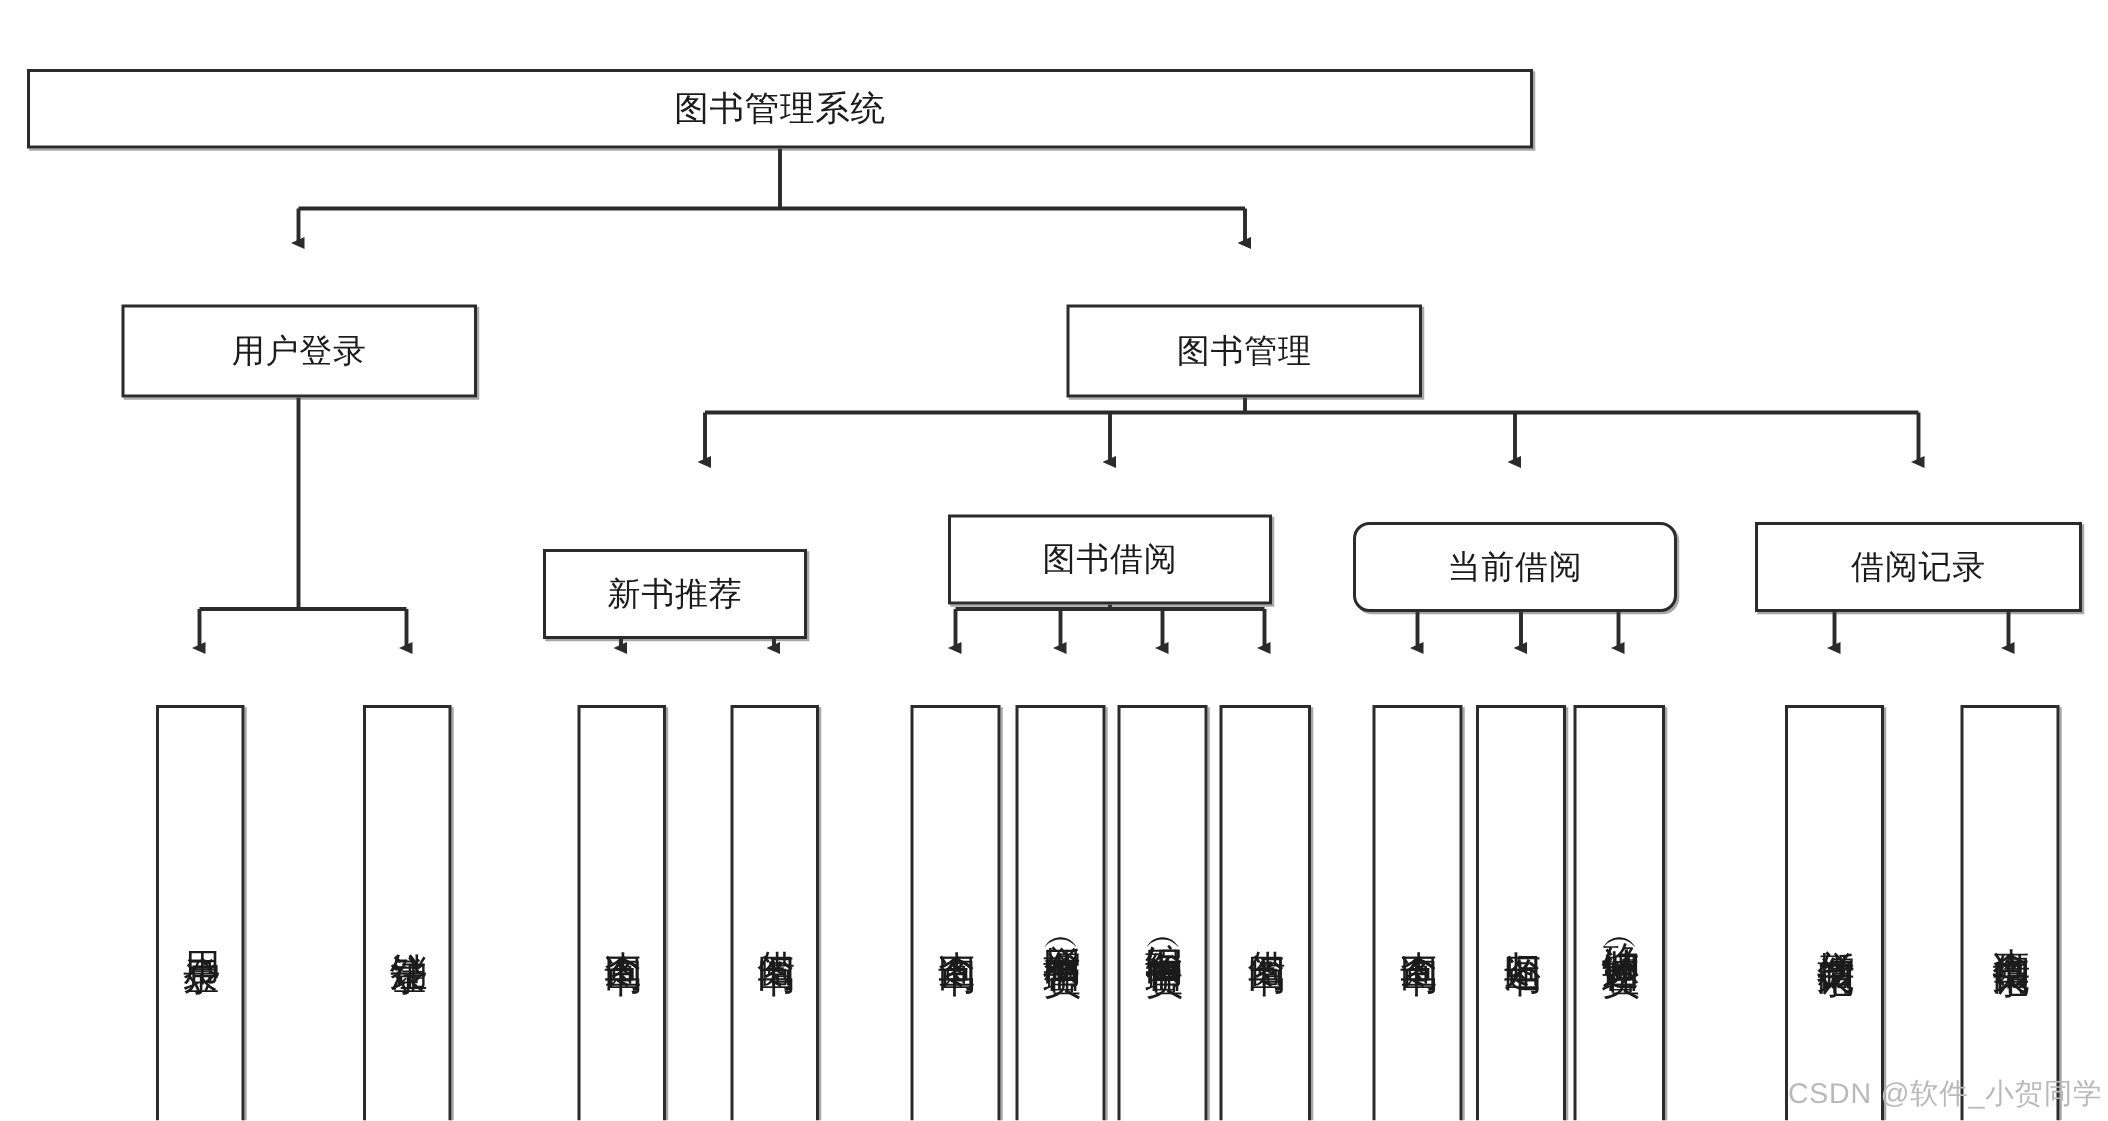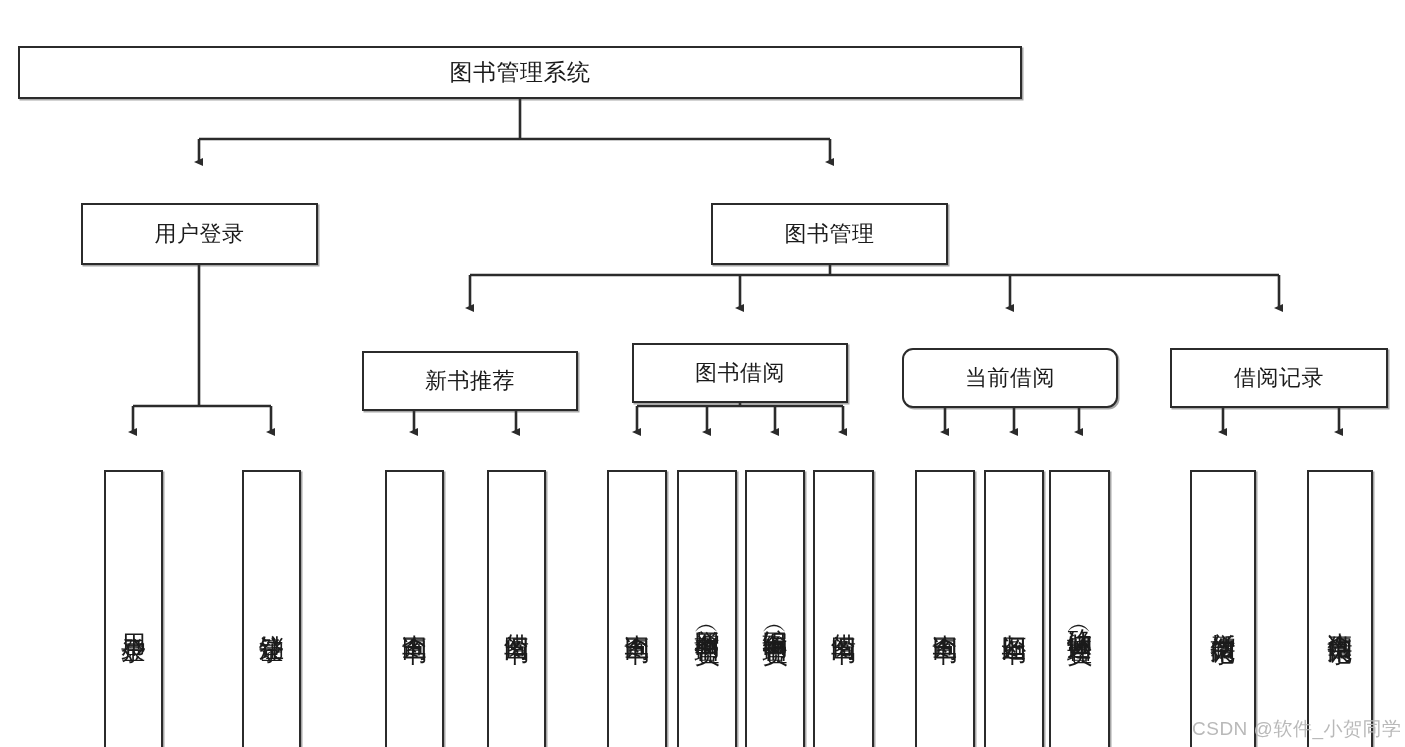--- a/index.html
+++ b/index.html
@@ -135,21 +135,21 @@
   </div>
 
   <div class="node h" style="left:81px; top:170px; width:237px; height:62px;">
     <span class="lbl">用户登录</span>
   </div>
 
   <div class="node h" style="left:711px; top:170px; width:237px; height:62px;">
     <span class="lbl">图书管理</span>
   </div>
 
-  <div class="node h" style="left:362px; top:318px; width:216px; height:60px;">
+  <div class="node h" style="left:362px; top:333px; width:176px; height:60px;">
     <span class="lbl">新书推荐</span>
   </div>
 
   <div class="node h" style="left:632px; top:310px; width:216px; height:60px;">
     <span class="lbl">图书借阅</span>
   </div>
 
   <div class="node h" style="left:902px; top:315px; width:216px; height:60px;border-radius:11px;">
     <span class="lbl">当前借阅</span>
   </div>

